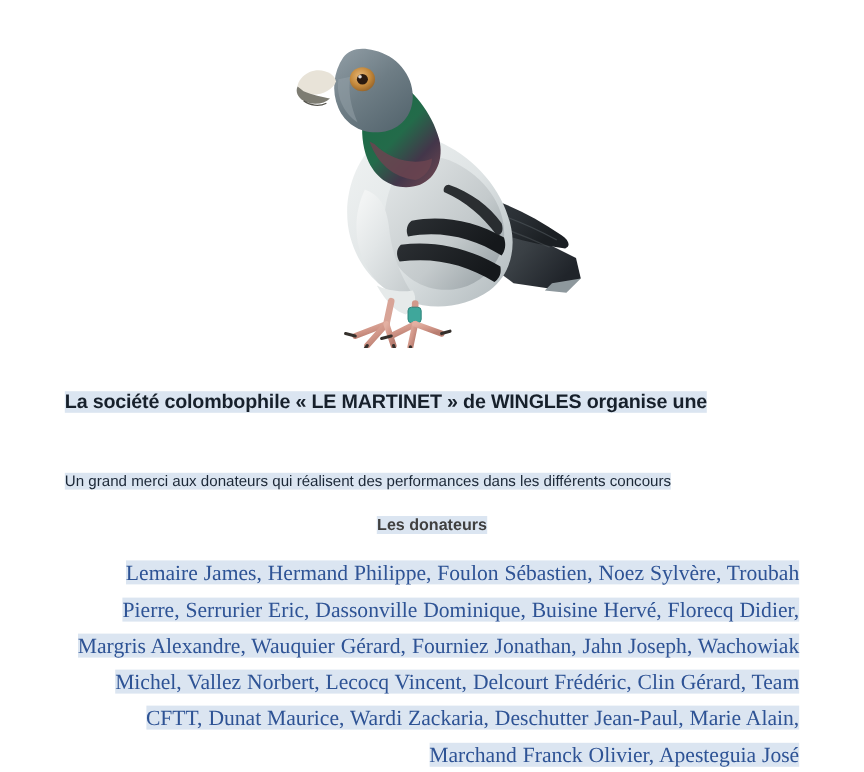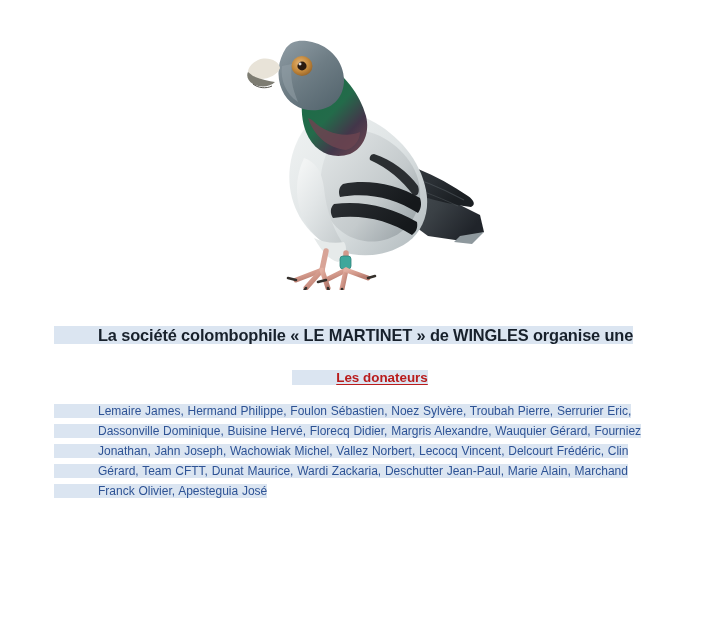--- a/index.html
+++ b/index.html
@@ -45,21 +45,20 @@
   .doc-body {
     position: absolute;
     left: 0;
     top: 300px;
     width: 720px;
   }
 
   .hl {
     background-color: #dbe5f1;
     box-decoration-break: clone;
-    padding-left: 44px;
     -webkit-box-decoration-break: clone;
   }
 
   .headline {
     width: 612px;
     margin: 22px auto 0 auto;
     font-size: 16.4px;
     font-weight: bold;
     line-height: 1.62;
     color: #17202b;
@@ -78,33 +77,33 @@
   }
 
   .donors-title-wrap {
     width: 612px;
     margin: 19px auto 0 auto;
     text-align: center;
   }
   .donors-title {
     font-size: 13.4px;
     font-weight: bold;
-    color: #b91c1c;
-    text-decoration: underline;
+    color: #404040;
     text-underline-offset: 2px;
   }
 
   .donors-list {
     width: 612px;
     margin: 15px auto 0 auto;
-    font-size: 12px;
+    font-size: 18px;
     line-height: 1.68;
     color: #2e5395;
-    text-align: left;
+    text-align: right;
     word-spacing: 0.4px;
+    font-family: Liberation Serif, serif;
   }
 </style>
 </head>
 <body>
 
 <div class="page">
 
   <div class="photo-block">
     <svg class="pigeon-svg" viewBox="0 0 272 282" aria-hidden="true">
       <defs>
@@ -216,20 +215,23 @@
       </g>
     </svg>
   </div>
 
   <div class="doc-body">
 
     <div class="headline">
       <span class="hl">La société colombophile « LE MARTINET » de WINGLES organise une</span><br>
     </div>
 
+    <div class="thanks-line">
+      <span class="hl">Un grand merci aux donateurs qui réalisent des performances dans les différents concours</span>
+    </div>
 
     <div class="donors-title-wrap">
       <span class="hl donors-title">Les donateurs</span>
     </div>
 
     <div class="donors-list">
       <span class="hl">Lemaire James, Hermand Philippe, Foulon Sébastien, Noez Sylvère, Troubah Pierre, Serrurier Eric, Dassonville Dominique, Buisine Hervé, Florecq Didier, Margris Alexandre, Wauquier Gérard, Fourniez Jonathan, Jahn Joseph, Wachowiak Michel, Vallez Norbert, Lecocq Vincent, Delcourt Frédéric, Clin Gérard, Team CFTT, Dunat Maurice, Wardi Zackaria, Deschutter Jean-Paul, Marie Alain, Marchand Franck Olivier, Apesteguia José</span>
     </div>
 
   </div>

